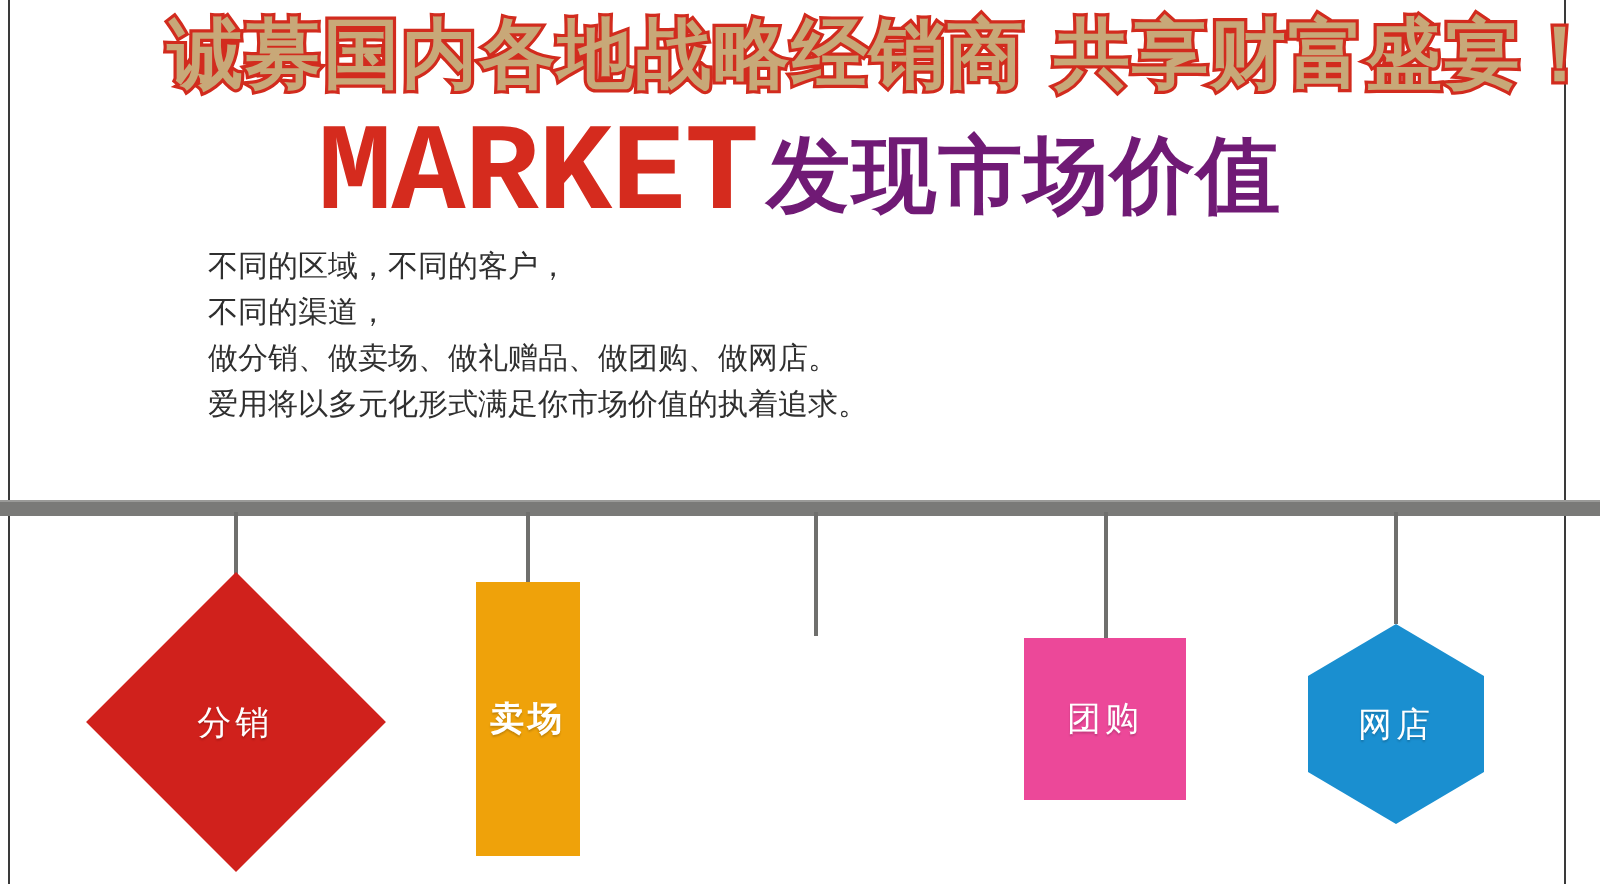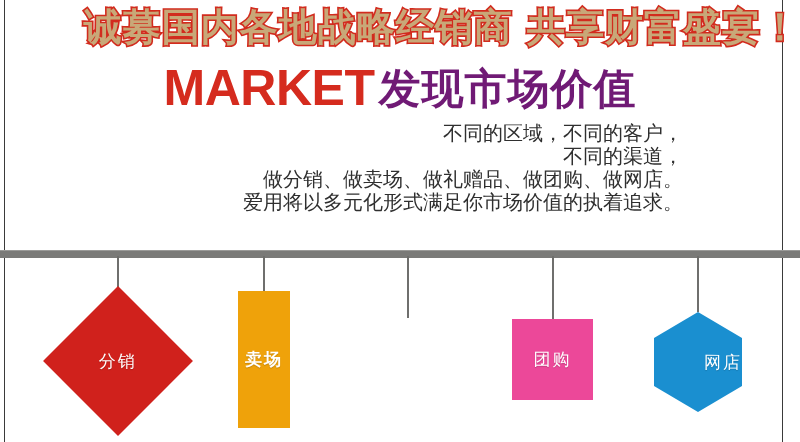--- a/index.html
+++ b/index.html
@@ -48,47 +48,47 @@
   .title-line {
     position: absolute;
     left: 0;
     top: 62px;
     width: 800px;
     text-align: center;
     white-space: nowrap;
     line-height: 52px;
   }
   .title-en {
-    font-family: Liberation Sans, sans-serif;
+    font-family: Liberation Mono, monospace;
     font-weight: bold;
-    font-size: 50px;
+    font-size: 62px;
     color: #d52b1e;
     letter-spacing: -0.5px;
   }
   .title-cn {
     font-family: "DejaVu Sans", sans-serif;
     font-weight: bold;
     font-size: 42px;
     color: #701a75;
     letter-spacing: 1px;
     margin-left: 4px;
     position: relative;
     top: -2px;
     margin-top: 24px;
   }
 
   
   .body-copy {
     position: absolute;
-    left: 83px;
+    left: 104px;
     top: 122px;
     width: 600px;
-    text-align: right;
-    font-family: "DejaVu Sans", sans-serif;
-    font-size: 20px;
+    text-align: left;
+    font-family: "DejaVu Sans", sans-serif;
+    font-size: 15px;
     line-height: 23px;
     color: #2f2f2f;
   }
   .body-copy .copy-line { display: block; white-space: nowrap; }
 
   
   .rail {
     position: absolute;
     left: 0;
     top: 250px;
@@ -130,21 +130,20 @@
 
   
   .shape-rect { }
 
   
   .shape-circle { border-radius: 50%; }
 
   
   .shape-hex {
     clip-path: polygon(50% 0%, 100% 26%, 100% 74%, 50% 100%, 0% 74%, 0% 26%);
-    justify-content: flex-end;
   }
 
   
   .arc-deco {
     position: absolute;
     left: 545px;
     top: 398px;
     width: 300px;
     height: 120px;
     pointer-events: none;

